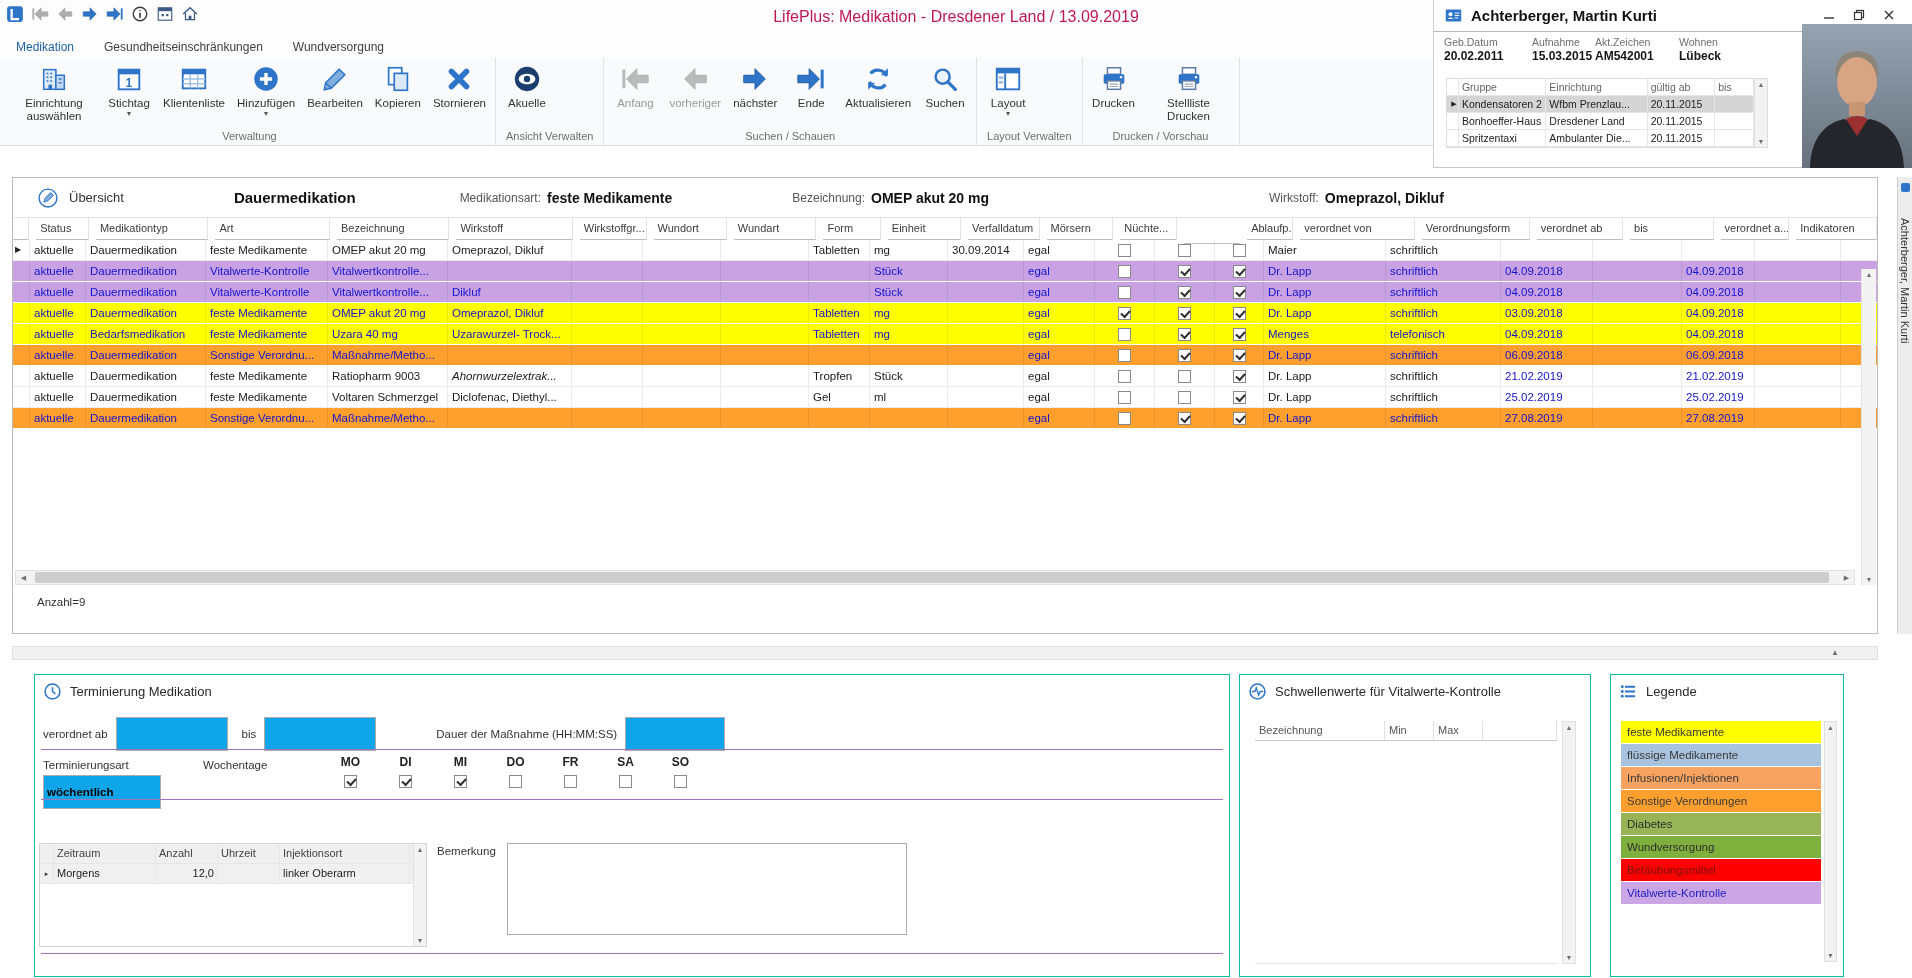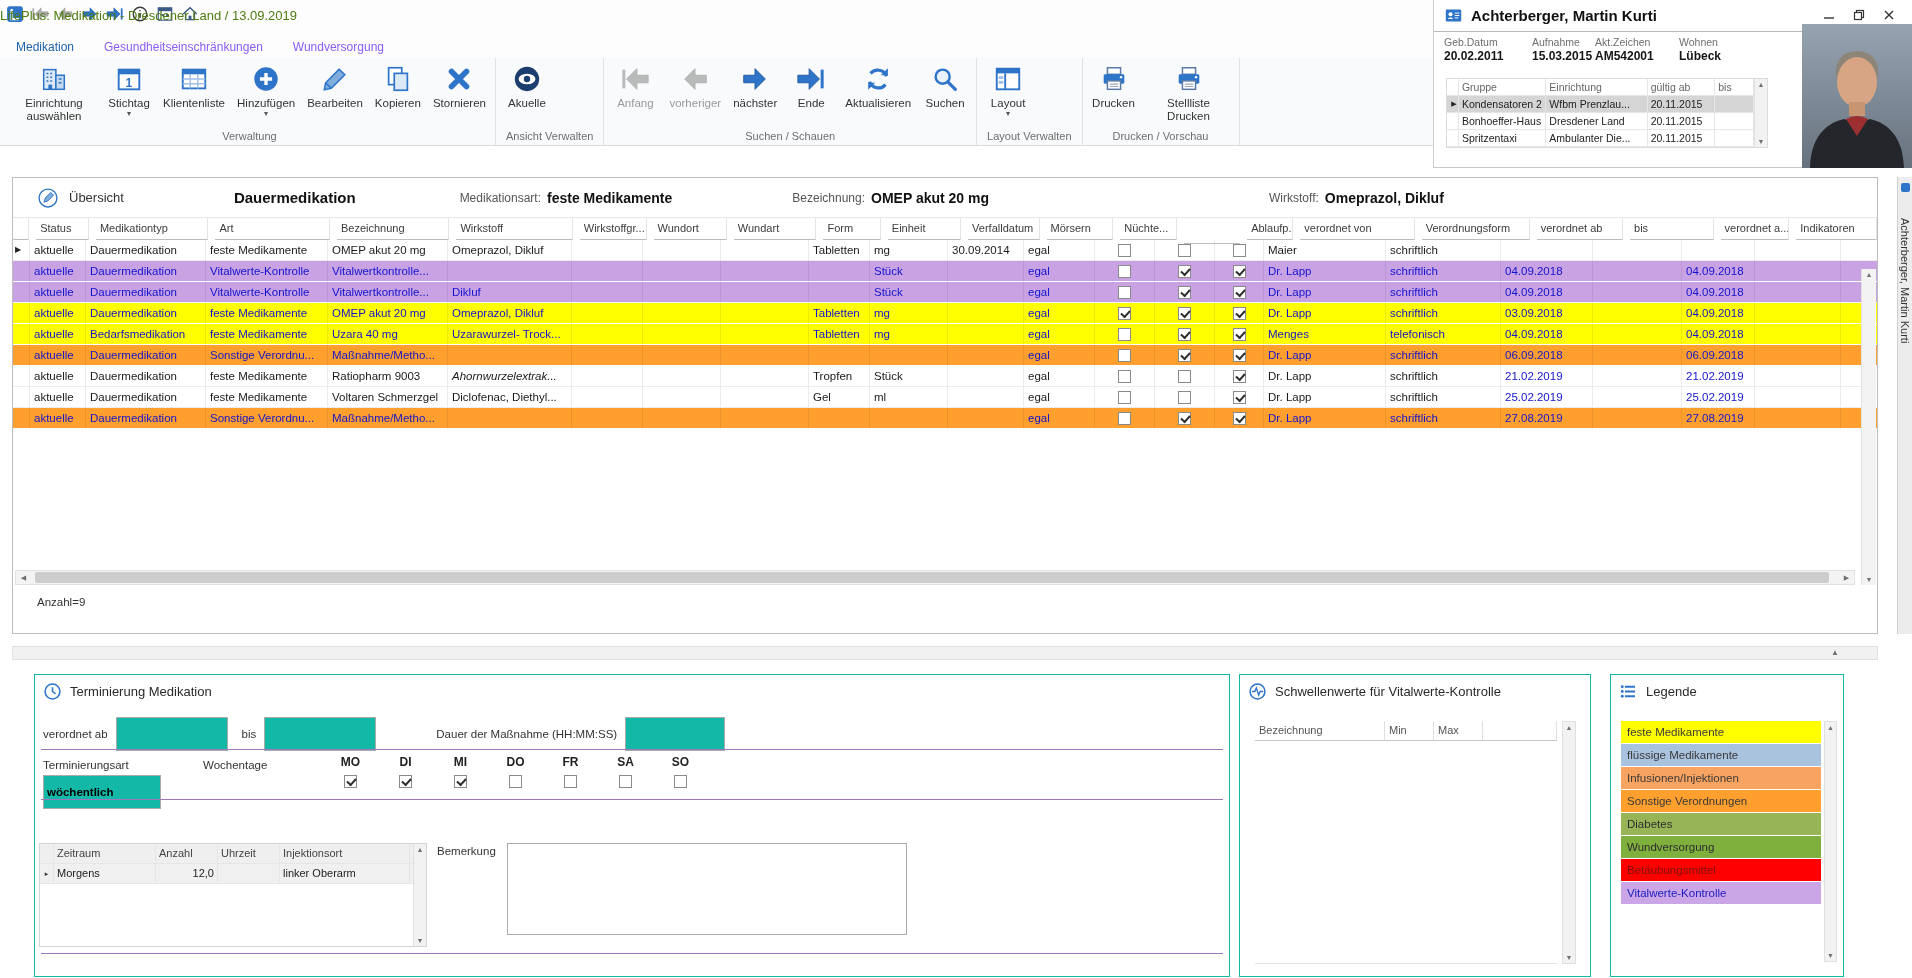--- a/index.html
+++ b/index.html
@@ -6,28 +6,28 @@
   html,body{width:1912px;height:978px;}
   body{font-family:"Liberation Sans","DejaVu Sans",sans-serif;font-size:12px;color:#222;background:#fff;overflow:hidden;}
   .app{position:relative;width:1912px;height:978px;background:#fff;}
 
   
   .titlebar{position:absolute;left:0;top:0;width:100%;height:32px;background:#fdfdfd;}
   .qat{position:absolute;left:6px;top:5px;display:flex;gap:7px;align-items:center;}
   .tbi{display:inline-block;width:18px;height:18px;cursor:pointer;}
   .tbi svg{width:18px;height:18px;display:block;}
   .tbi.muted{filter:grayscale(1) opacity(.55);}
-  .tb-title{position:absolute;left:0;top:8px;width:1912px;font-size:13px;color:#4d7c0f;pointer-events:none;}
+  .tb-title{position:absolute;left:0;top:8px;width:1912px;text-align:center;font-size:16px;color:#be185d;pointer-events:none;}
   .wctl{position:absolute;right:8px;top:0;height:30px;display:flex;align-items:stretch;z-index:30;}
   .wbtn{width:30px;display:flex;align-items:center;justify-content:center;cursor:pointer;}
   .wbtn svg{width:12px;height:12px;display:block;}
 
   
   .ribbontabs{position:absolute;left:0;top:32px;width:1433px;height:26px;display:flex;align-items:flex-end;padding-left:14px;gap:26px;background:#fdfdfd;}
-  .rtab{font-size:12px;color:#8b5cf6;padding:4px 2px;cursor:pointer;}
+  .rtab{font-size:12px;color:#404040;padding:4px 2px;cursor:pointer;}
   .rtab.active{color:#1E62A8;}
   .ribbon{position:absolute;left:0;top:58px;width:1433px;height:88px;background:#f9fafb;border-bottom:1px solid #dadce0;display:flex;align-items:stretch;padding-left:4px;}
   .rgroup{display:flex;flex-direction:column;border-right:1px solid #e0e2e5;}
   .rrow{flex:1;display:flex;align-items:flex-start;padding:3px 3px 0;}
   .rbtn{display:flex;flex-direction:column;align-items:center;min-width:56px;padding:3px 6px 1px;cursor:pointer;border-radius:2px;}
   .rbtn.disabled{pointer-events:none;}
   .rbtn.disabled svg{filter:grayscale(1) opacity(.45);}
   .rbtn.disabled .rlbl{color:#9a9a9a;}
   .rbtn .ic{width:30px;height:30px;}
   .rbtn .ic svg{width:30px;height:30px;display:block;}
@@ -98,21 +98,21 @@
 
   
   .panel{position:absolute;top:674px;background:#fff;border:1px solid #14b8a6;}
   .p-title{height:32px;display:flex;align-items:center;gap:8px;padding-left:8px;}
   .p-title .ic{width:19px;height:19px;}
   .p-title .ic svg{width:19px;height:19px;display:block;}
   .p-title .txt{font-size:13px;color:#2a2a2a;}
   .term{left:34px;width:1196px;height:303px;}
   .pline{position:absolute;left:6px;right:6px;height:1px;background:#9C77BC;}
   .flabel{font-size:11.5px;color:#333;}
-  .pinput{border:1px solid #ababab;height:21px;font-size:11.5px;padding:16px 3px;background:#14b8a6;font-family:"Liberation Sans",sans-serif;}
+  .pinput{border:1px solid #ababab;height:21px;font-size:11.5px;padding:16px 3px;background:#0ea5e9;font-family:"Liberation Sans",sans-serif;}
   .rowA{position:absolute;left:8px;top:42px;display:flex;align-items:center;gap:8px;}
   .rowB-lbls{position:absolute;left:8px;top:84px;display:flex;}
   .wdgrid{position:absolute;left:288px;top:80px;display:flex;}
   .wdcol{width:55px;text-align:center;}
   .wdlbl{font-weight:bold;font-size:12px;color:#222;}
   .wdcb{margin-top:6px;}
   .cbx2{display:inline-block;width:13px;height:13px;background:#fff;border:1px solid #8a8a8a;position:relative;cursor:pointer;}
   .cbx2.on::after{content:"";position:absolute;left:2px;top:2px;width:7px;height:4px;border-left:2px solid #2e2e2e;border-bottom:2px solid #2e2e2e;transform:rotate(-48deg);}
   .tart-input{position:absolute;left:8px;top:100px;width:118px;font-weight:bold;}
   .rowC{position:absolute;left:0;top:132px;width:100%;height:24px;}

